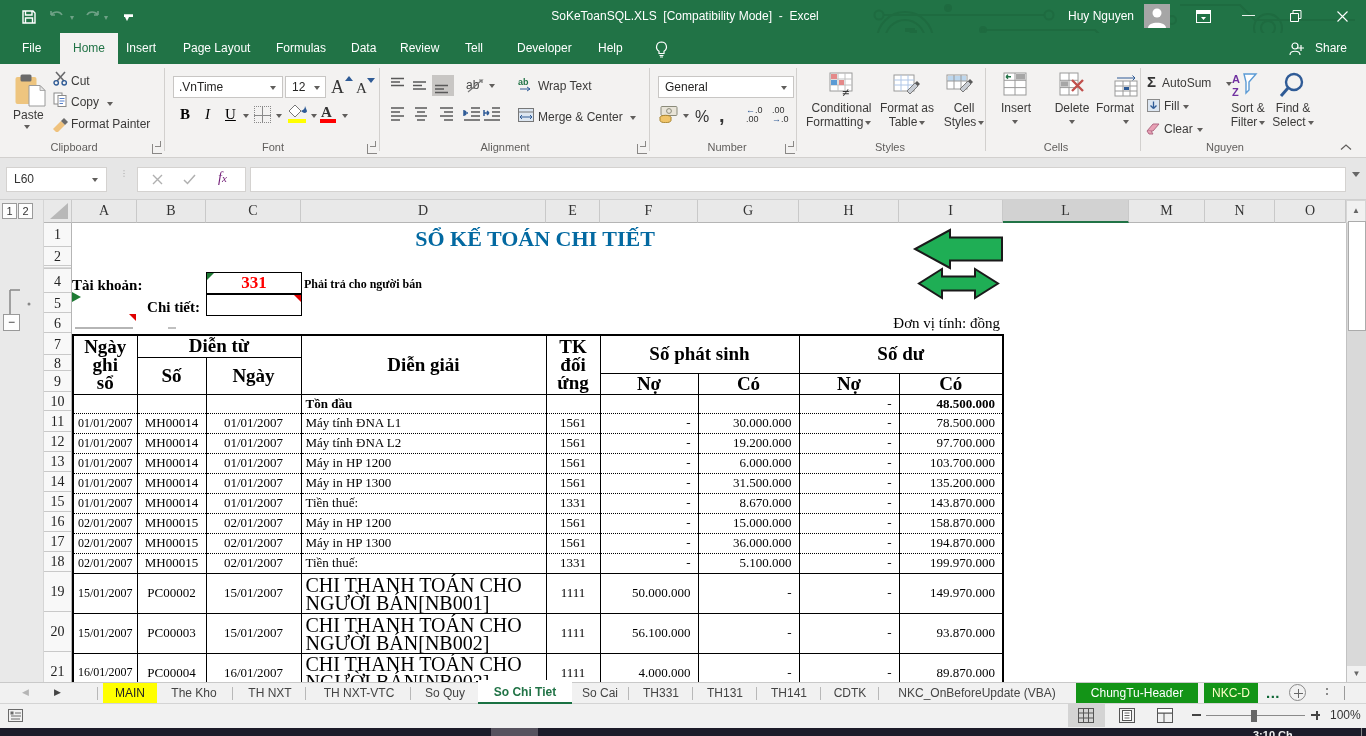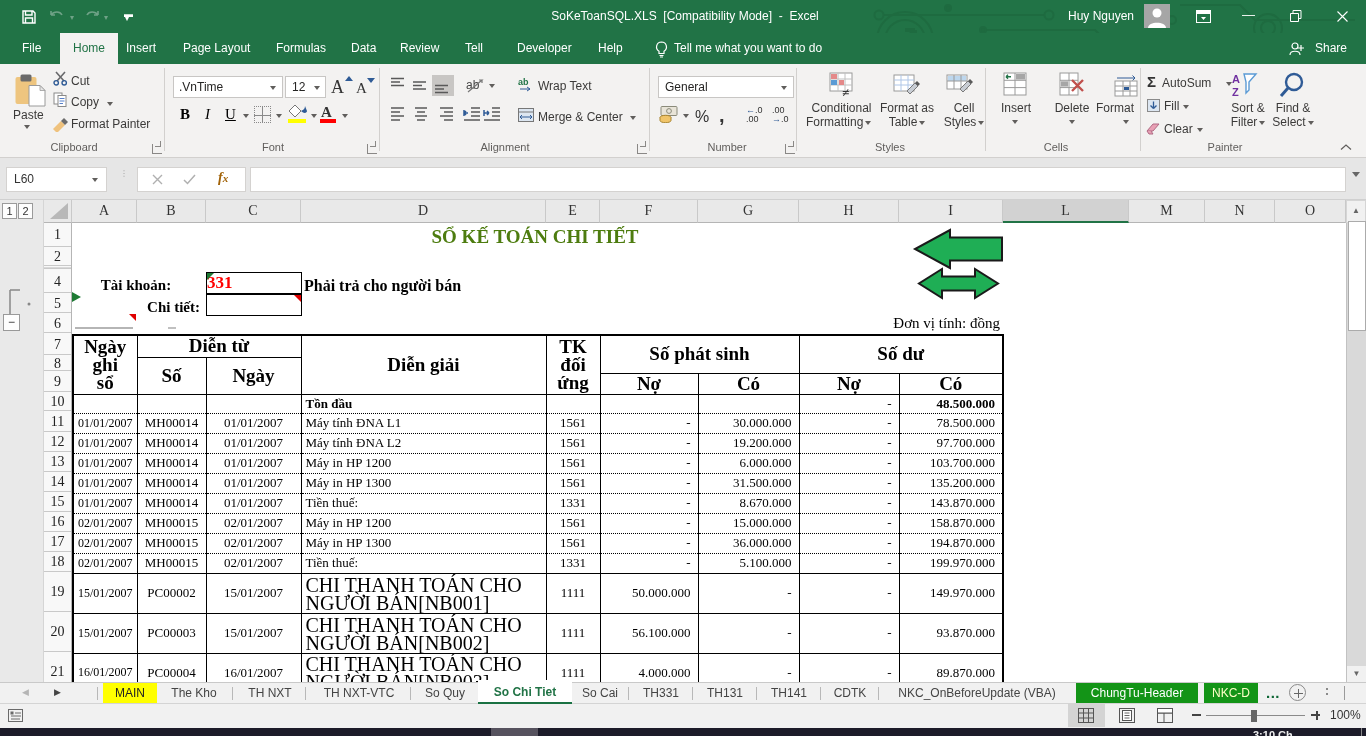--- a/index.html
+++ b/index.html
@@ -122,21 +122,20 @@
   <div class="tab" style="left:276px;width:62px">Formulas</div>
   <div class="tab" style="left:351px;width:36px">Data</div>
   <div class="tab" style="left:400px;width:52px">Review</div>
   <div class="tab" style="left:465px;width:38px">Tell</div>
   <div class="tab" style="left:517px;width:68px">Developer</div>
   <div class="tab" style="left:598px;width:38px">Help</div>
   <svg class="abs" style="left:655px;top:8px" width="13" height="17" viewBox="0 0 13 17">
         <path d="M6.5 1 a5 5 0 0 1 2.5 9.3 l0 2.2 h-5 l0-2.2 A5 5 0 0 1 6.5 1 z" fill="none" stroke="#fff" stroke-width="1.2"></path>
         <path d="M4.5 14.5 h4 M5 16 h3" stroke="#fff"></path>
       </svg>
-  <div class="tab" style="left:674px;width:170px;text-align:left">Tell me what you want to do</div>
   <svg class="abs" style="left:1289px;top:8px" width="16" height="15" viewBox="0 0 16 15">
         <circle cx="6" cy="5" r="3" fill="none" stroke="#fff" stroke-width="1.2"></circle>
         <path d="M1 14 c0-5 10-5 10 0" fill="none" stroke="#fff" stroke-width="1.2"></path>
         <path d="M12 4 v6 M9 7 h6" stroke="#fff" stroke-width="1.2"></path>
       </svg>
   <div class="tab" style="left:1307px;width:40px;text-align:right">Share</div>
 </div>
 
 <div id="ribbon">
 
@@ -337,37 +336,37 @@
         <path d="M12 2 h12 l-7 8 0 8 -3 3 0-11 z" fill="#fff" stroke="#5b9bd5" stroke-width="1.4"></path>
       </svg>
   <div class="rtxt" style="left:1226px;top:37px;width:44px;text-align:center">Sort &amp;</div>
   <div class="rtxt" style="left:1226px;top:51px;width:44px;text-align:center">Filter<span class="dar" style="margin-left:2px"></span></div>
   <svg class="abs" style="left:1279px;top:8px" width="27" height="27" viewBox="0 0 27 27">
         <circle cx="15" cy="10" r="8" fill="none" stroke="#2f5b96" stroke-width="2.4"></circle>
         <path d="M9 16 L2 24" stroke="#2f5b96" stroke-width="3"></path>
       </svg>
   <div class="rtxt" style="left:1270px;top:37px;width:46px;text-align:center">Find &amp;</div>
   <div class="rtxt" style="left:1270px;top:51px;width:46px;text-align:center">Select<span class="dar" style="margin-left:2px"></span></div>
-  <div class="grplabel" style="left:1195px;width:60px">Painter</div>
+  <div class="grplabel" style="left:1195px;width:60px">Nguyen</div>
   <svg class="abs" style="left:1340px;top:79px" width="12" height="8" viewBox="0 0 12 8">
         <path d="M1 6.5 L6 2 L11 6.5" fill="none" stroke="#605e5c" stroke-width="1.2"></path>
       </svg>
 </div>
 
 <div id="fbar">
   <div class="fbox" style="left:6px;width:101px;font-size:12px;color:#333;line-height:23px;padding-left:7px">L60<span class="dar" style="position:absolute;right:8px;top:10px"></span></div>
   <div class="abs" style="left:120px;top:13px;width:3px;height:17px;color:#a0a0a0;font-size:8px;line-height:5px">⋮</div>
   <div class="fbox" style="left:137px;width:109px">
     <svg class="abs" style="left:14px;top:6px" width="11" height="11" viewBox="0 0 11 11">
           <path d="M1 1 L10 10 M10 1 L1 10" stroke="#b0b0b0" stroke-width="1.4"></path>
         </svg>
     <svg class="abs" style="left:45px;top:6px" width="13" height="11" viewBox="0 0 13 11">
           <path d="M1 6 L4.5 9.5 L12 1" fill="none" stroke="#b0b0b0" stroke-width="1.5"></path>
         </svg>
-    <span class="abs ser" style="left:80px;top:2px;font-size:14px;font-style:italic;color:#a16207;font-weight:bold">f<span style="font-size:11px">x</span></span>
+    <span class="abs ser" style="left:80px;top:2px;font-size:14px;font-style:italic;color:#701a75;font-weight:normal">f<span style="font-size:11px">x</span></span>
   </div>
   <div class="fbox" style="left:250px;width:1096px"></div>
   <div class="abs" style="left:1352px;top:14px;width:0;height:0;border-left:4px solid transparent;border-right:4px solid transparent;border-top:5px solid #666"></div>
 </div>
 
 <div id="hdrrow">
   <div class="abs" style="left:44px;top:0;width:28px;height:23px;background:#e9e9e9;border-right:1px solid #c9c9c9;border-bottom:1px solid #b5b5b5">
     <svg width="27" height="22" viewBox="0 0 27 22">
           <path d="M24 3 L24 19 L6 19 z" fill="#b8b8b8"></path>
         </svg>
@@ -414,32 +413,32 @@
   <div class="rowhdr" style="top:269px;height:20px;line-height:20px">15</div>
   <div class="rowhdr" style="top:289px;height:20px;line-height:20px">16</div>
   <div class="rowhdr" style="top:309px;height:20px;line-height:20px">17</div>
   <div class="rowhdr" style="top:329px;height:20px;line-height:20px">18</div>
   <div class="rowhdr" style="top:349px;height:40px;line-height:40px">19</div>
   <div class="rowhdr" style="top:389px;height:40px;line-height:40px">20</div>
   <div class="rowhdr" style="top:429px;height:30px;line-height:40px;border-bottom:none">21</div>
 </div>
 <div id="grid">
 
-  <div class="abs ser" style="left:208px;top:3px;width:510px;text-align:center;font-size:19px;font-weight:bold;color:#4d7c0f">SỔ KẾ TOÁN CHI TIẾT</div>
-
-  <div class="abs ser" style="left:0px;top:54px;width:128px;text-align:center;font-size:15px;font-weight:bold">Tài khoản:</div>
+  <div class="abs ser" style="left:208px;top:3px;width:510px;text-align:center;font-size:22px;font-weight:bold;color:#0369a1">SỔ KẾ TOÁN CHI TIẾT</div>
+
+  <div class="abs ser" style="left:0px;top:54px;width:128px;text-align:left;font-size:15px;font-weight:bold">Tài khoản:</div>
   <div class="abs ser" style="left:0px;top:76px;width:128px;text-align:right;font-size:15px;font-weight:bold">Chi tiết:</div>
   <div class="abs" style="left:134px;top:49px;width:96px;height:22px;border:1.5px solid #000;background:#fff">
     <div class="abs" style="left:0;top:0;width:0;height:0;border-top:7px solid #1e7a34;border-right:7px solid transparent"></div>
-    <div class="ser" style="text-align:left;font-size:17px;font-weight:bold;color:#f00;line-height:19px">331</div>
+    <div class="ser" style="text-align:center;font-size:17px;font-weight:bold;color:#f00;line-height:19px">331</div>
   </div>
   <div class="abs" style="left:134px;top:70.5px;width:96px;height:22px;border:1.5px solid #000;background:#fff">
     <div class="abs" style="right:0;top:0;width:0;height:0;border-top:7px solid #e00000;border-left:7px solid transparent"></div>
   </div>
-  <div class="abs ser" style="left:232px;top:54px;font-size:16px;font-weight:bold">Phải trả cho người bán</div>
+  <div class="abs ser" style="left:232px;top:54px;font-size:12px;font-weight:bold">Phải trả cho người bán</div>
 
   <div class="abs" style="left:0px;top:69px;width:0;height:0;border-top:5px solid transparent;border-bottom:5px solid transparent;border-left:9px solid #1e7a34"></div>
   <div class="abs" style="left:57px;top:91px;width:0;height:0;border-top:7px solid #e00000;border-left:7px solid transparent"></div>
   <div class="abs" style="left:3px;top:104px;width:58px;height:2px;background:#b5b5b5"></div>
   <div class="abs" style="left:96px;top:104px;width:8px;height:2px;background:#c0c0c0"></div>
 
   <svg class="abs" style="left:840px;top:4px" width="92" height="80" viewBox="0 0 92 80">
     <path d="M90 10.5 L38 10.5 L38 3 L3 22 L38 41 L38 33.5 L90 33.5 z" fill="#1fae55" stroke="#1a1a1a" stroke-width="2"></path>
     <path d="M30 49.5 L30 42 L7 56.5 L30 71 L30 63.5 L63 63.5 L63 71 L86 56.5 L63 42 L63 49.5 z" fill="#1fae55" stroke="#1a1a1a" stroke-width="2"></path>
   </svg>

